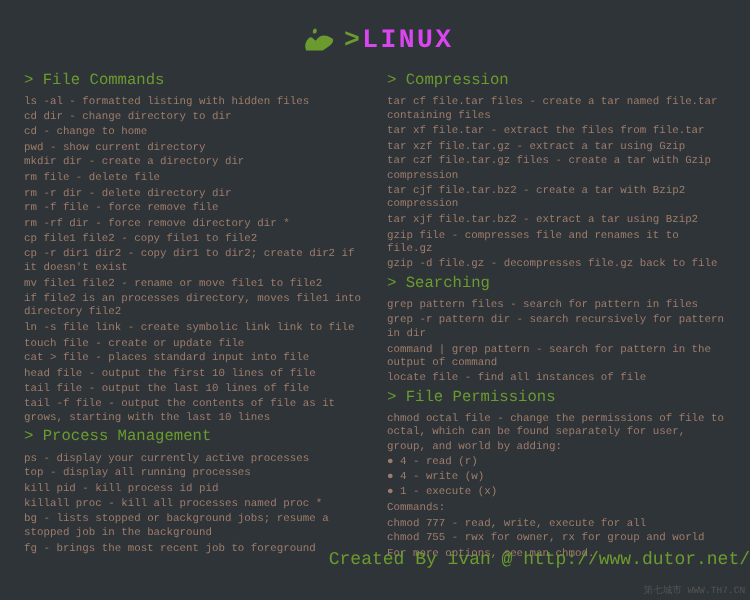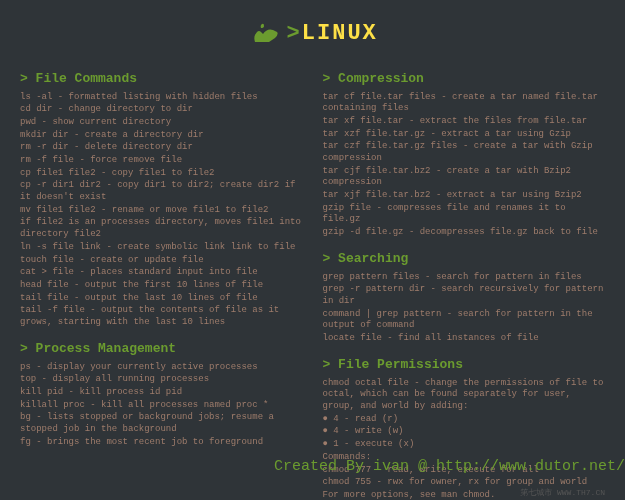--- a/index.html
+++ b/index.html
@@ -1,51 +1,54 @@
 <!DOCTYPE html>
 <html><head>
 <meta charset="utf-8">
 <style>
 *{margin:0;padding:0;box-sizing:border-box}
 body{background:#2f3438;color:#9e7c6b;font-family:'Courier New',monospace;font-size:9px;width:625px;height:500px;overflow:hidden;position:relative;line-height:1.3}
 .logo{text-align:center;padding-top:20px;padding-bottom:10px}
 .logo-figure{display:inline-block;vertical-align:bottom}
 .logo-text{display:inline-block;vertical-align:bottom;font-size:22px;font-weight:bold;letter-spacing:2px}
 .gt{color:#6b9b2f}
-.linux{color:#fde047}
+.linux{color:#d946ef}
 .container{display:flex;padding:0 20px;gap:20px}
 .col{flex:1}
-.section-title{font-size:13px;font-weight:bold;margin-top:12px;margin-bottom:4px}
+.section-title{font-size:13px;font-weight:normal;margin-top:0;margin-bottom:4px}
 .section-title .chevron{color:#6b9b2f}
 .section-title .title-text{color:#6b9b2f}
 .line{margin-bottom:1px}
 .footer{position:absolute;bottom:24px;width:100%;text-align:right;font-size:15px;color:#6b9b2f}
-.watermark{position:absolute;bottom:2px;right:20px;font-size:8px;color:#555}
+.watermark{position:absolute;bottom:2px;right:4px;font-size:8px;color:#555}
 </style>
 </head>
 <body>
 
 <div class="logo">
   <span class="logo-figure">
     <svg width="34" height="24" viewBox="0 0 34 24">
         <path d="M8 22 Q6 16 10 12 Q12 10 14 12 L16 14 Q20 8 26 10 L30 12 Q32 14 28 18 L22 22 Z M14 8 Q13 5 15 4 Q17 3 17 6 Q17 8 14 8 Z" fill="#6b9b2f"></path>
       </svg>
   </span>
   <span class="logo-text"><span class="gt">&gt;</span><span class="linux">LINUX</span></span>
 </div>
 
 <div class="container">
   <div class="col" id="col0">
       <div class="section-title"><span class="chevron">&gt; </span><span class="title-text">File Commands</span></div>
       <div class="line">ls -al - formatted listing with hidden files</div>
       <div class="line">cd dir - change directory to dir</div>
+      <div class="line">cd - change to home</div>
       <div class="line">pwd - show current directory</div>
       <div class="line">mkdir dir - create a directory dir</div>
+      <div class="line">rm file - delete file</div>
       <div class="line">rm -r dir - delete directory dir</div>
       <div class="line">rm -f file - force remove file</div>
+      <div class="line">rm -rf dir - force remove directory dir *</div>
       <div class="line">cp file1 file2 - copy file1 to file2</div>
       <div class="line">cp -r dir1 dir2 - copy dir1 to dir2; create dir2 if it doesn't exist</div>
       <div class="line">mv file1 file2 - rename or move file1 to file2</div>
       <div class="line">if file2 is an processes directory, moves file1 into directory file2</div>
       <div class="line">ln -s file link - create symbolic link link to file</div>
       <div class="line">touch file - create or update file</div>
       <div class="line">cat &gt; file - places standard input into file</div>
       <div class="line">head file - output the first 10 lines of file</div>
       <div class="line">tail file - output the last 10 lines of file</div>
       <div class="line">tail -f file - output the contents of file as it grows, starting with the last 10 lines</div>

